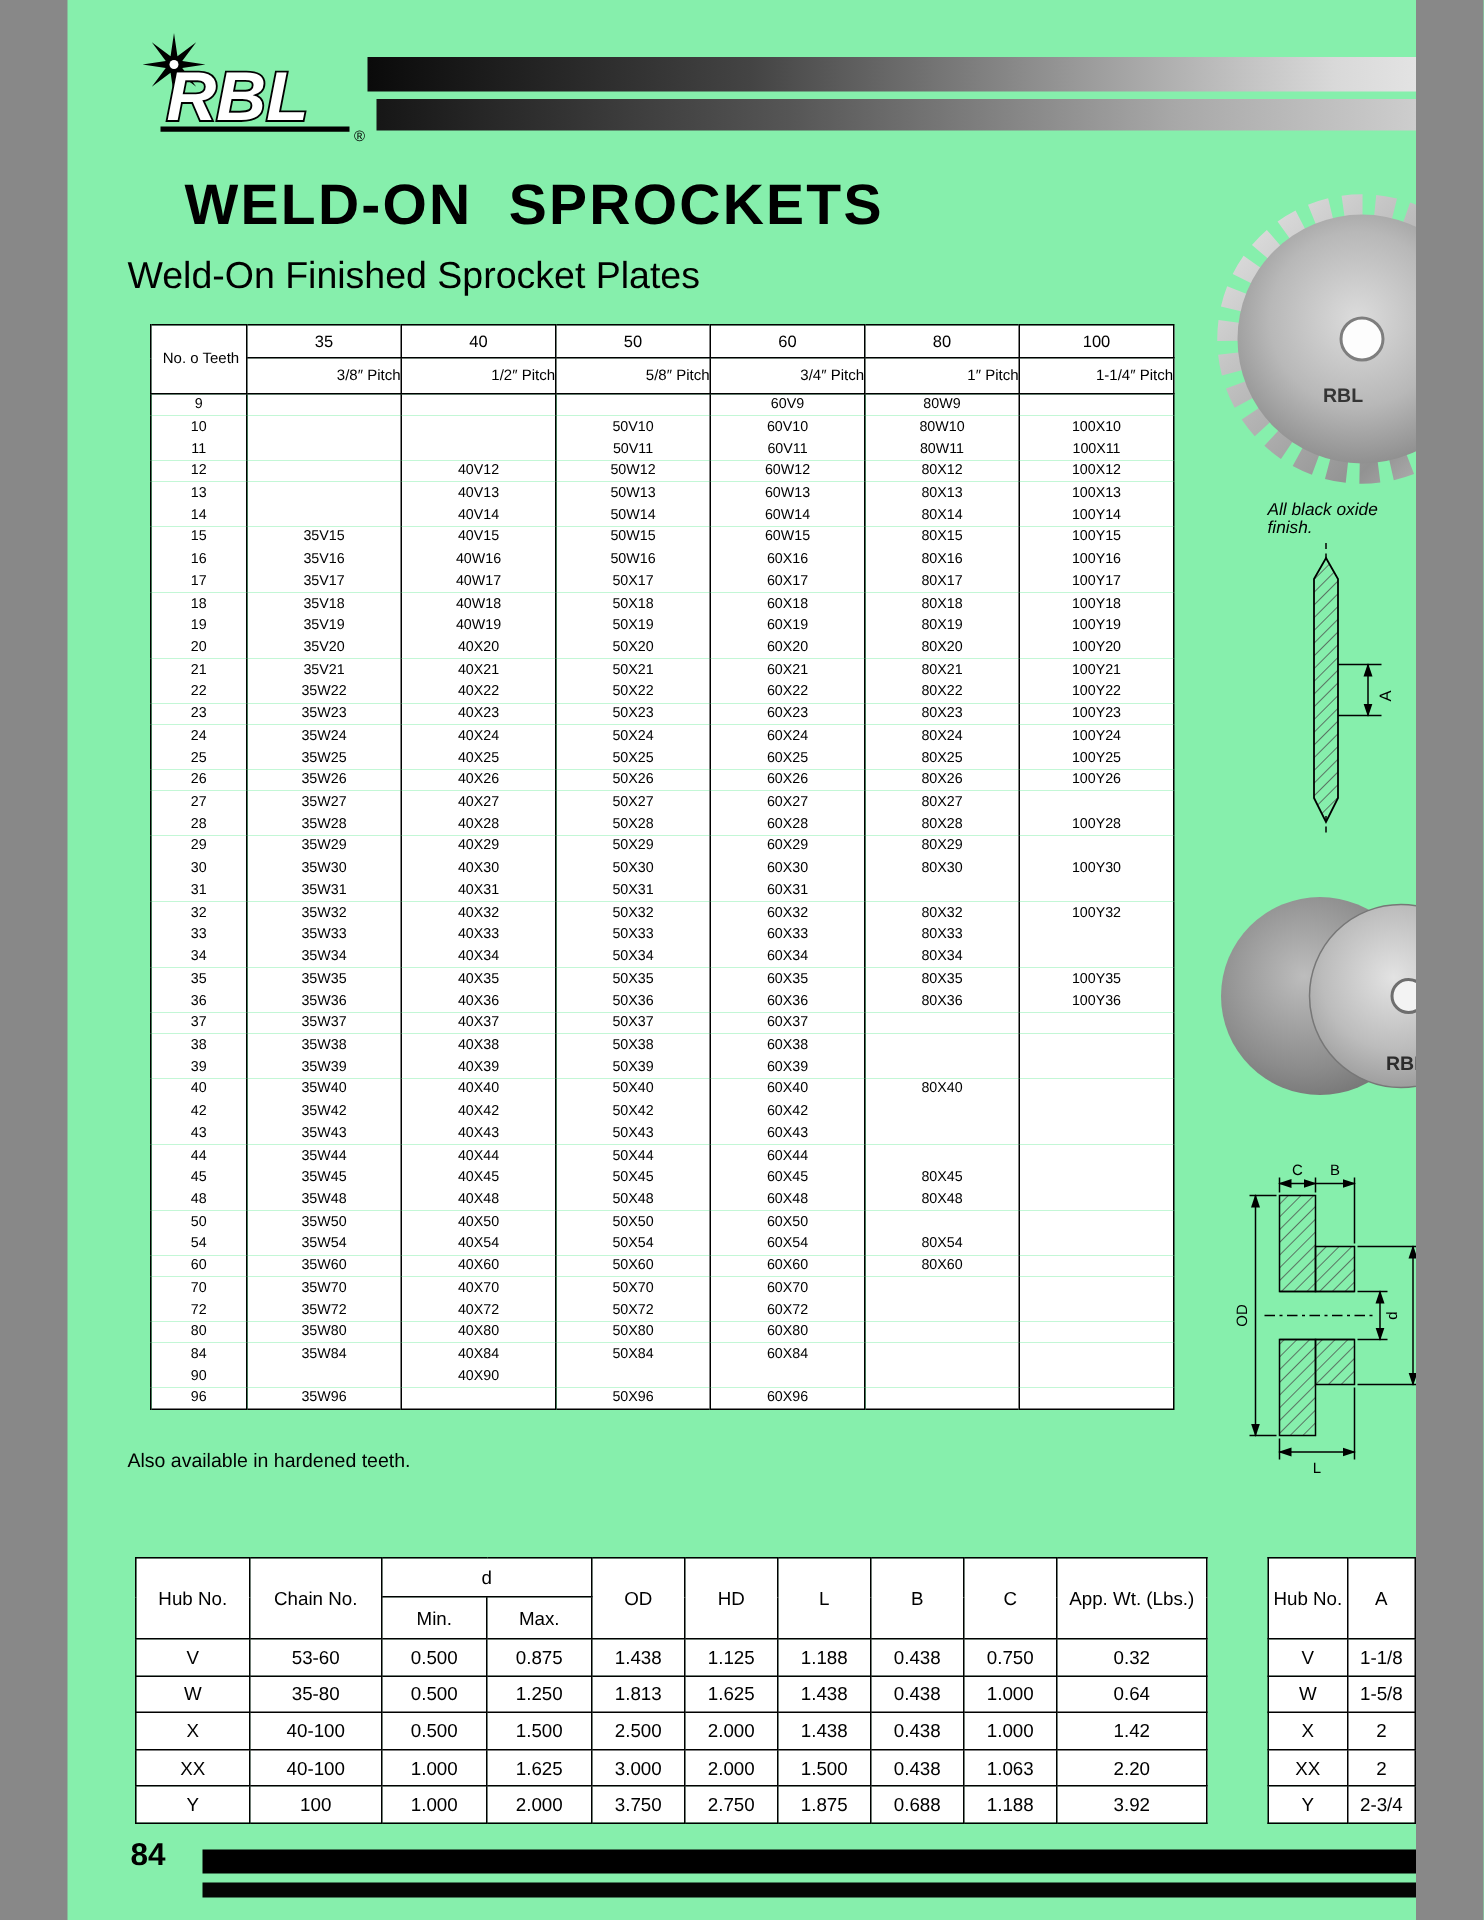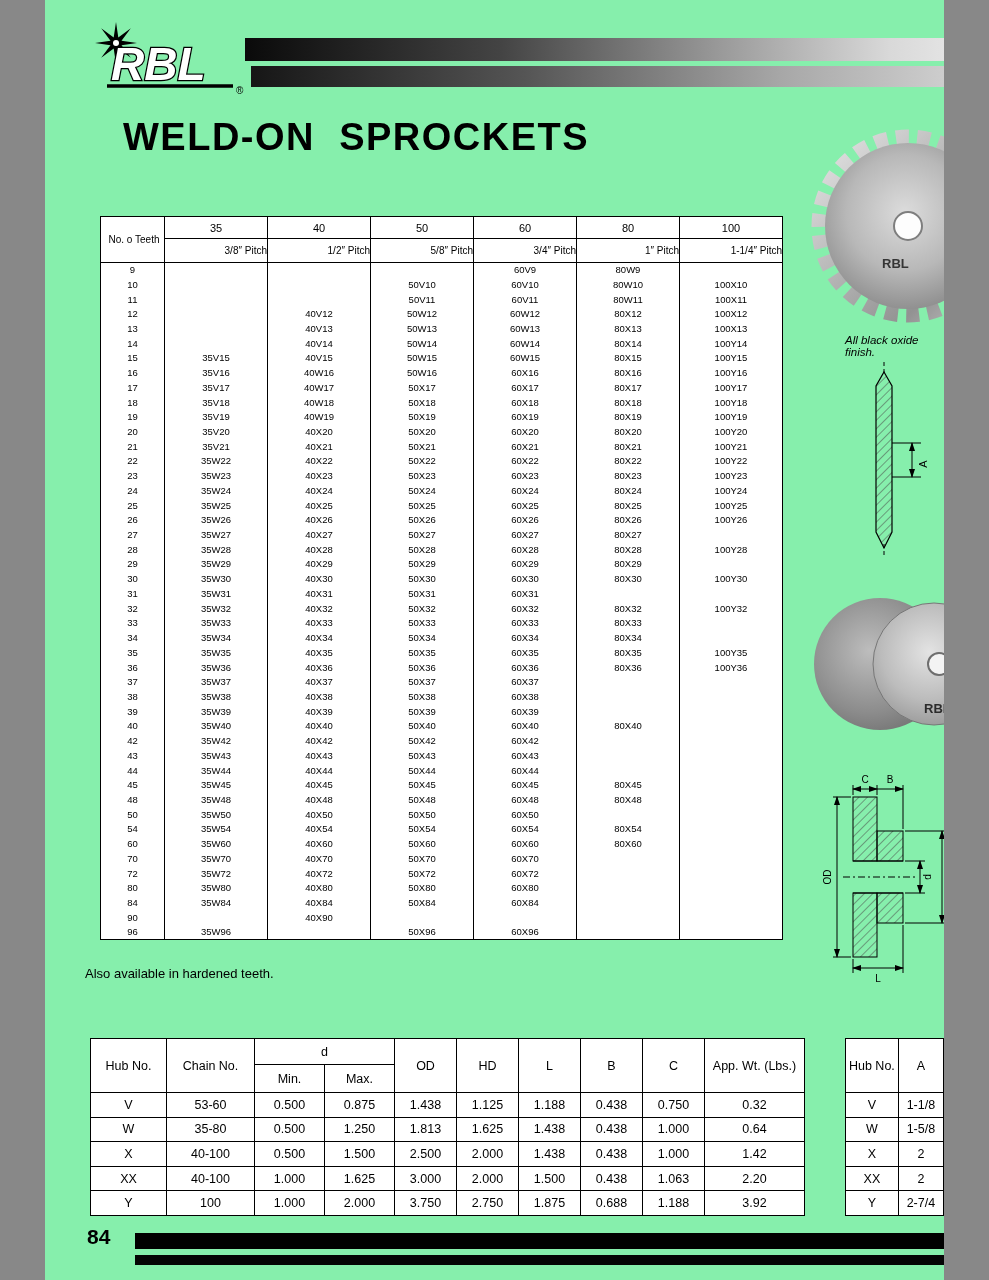--- a/index.html
+++ b/index.html
@@ -72,20 +72,21 @@
     <polygon fill="#000" points="54,21 38.5,23.3 47.8,35.8 35.3,26.5 33,42 30.7,26.5 18.2,35.8 27.5,23.3 12,21 27.5,18.7 18.2,6.2 30.7,15.5 33,0 35.3,15.5 47.8,6.2 38.5,18.7"></polygon>
     <circle cx="33" cy="21" r="3" fill="#fff"></circle>
     <text x="28" y="58" font-size="46" font-style="italic" font-weight="bold" fill="#fff" stroke="#000" stroke-width="2.5" style="paint-order:stroke">RBL</text>
     <path d="M24 64 L150 64" stroke="#000" stroke-width="3.5"></path>
     <text x="153" y="72" font-size="10" fill="#000">®</text>
   </svg>
   <div class="grad-bar-1"></div>
   <div class="grad-bar-2"></div>
 
   <div class="page-title">WELD-ON  SPROCKETS</div>
+  <div class="page-subtitle">Weld-On Finished Sprocket Plates</div>
 
   <table class="main-table">
     <colgroup>
       <col style="width:64px">
       <col style="width:103px">
         <col style="width:103px">
         <col style="width:103px">
       <col style="width:103px">
         <col style="width:103px">
         <col style="width:103px">
@@ -755,21 +756,21 @@
         <tr>
           <td>X</td>
           <td>2</td>
         </tr>
         <tr>
           <td>XX</td>
           <td>2</td>
         </tr>
         <tr>
           <td>Y</td>
-          <td>2-7/4</td>
+          <td>2-3/4</td>
         </tr>
       </tbody>
   </table>
 
   <div class="page-number">84</div>
   <div class="foot-bar-1"></div>
   <div class="foot-bar-2"></div>
 
 </div>
 

